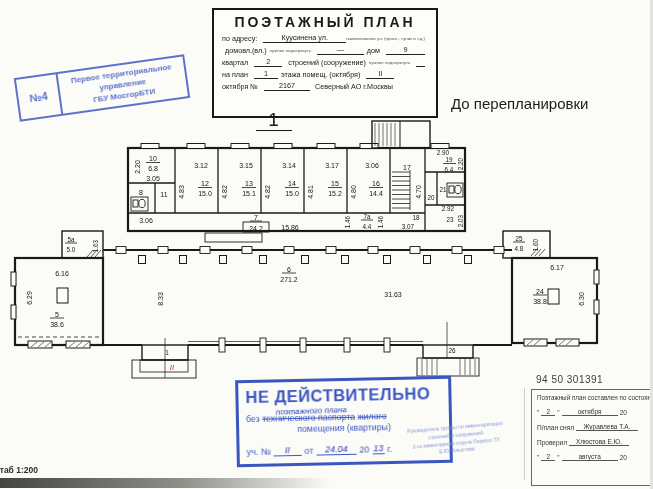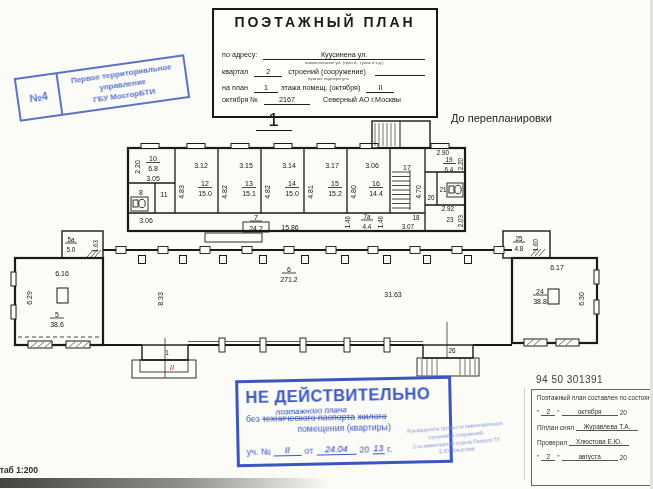--- a/index.html
+++ b/index.html
@@ -2,34 +2,34 @@
 <html><head>
 <meta charset="utf-8">
 <style>
   html,body{margin:0;padding:0}
   body{width:653px;height:489px;position:relative;overflow:hidden;
        background:#fbfbf7;font-family:"Liberation Sans",sans-serif;color:#1a1a1a}
   .abs{position:absolute}
 
   
   .hbox{left:212px;top:8px;width:222px;height:102px;border:2px solid #181818;background:#fdfdfa;padding:2px 0}
-  .hbox-title{text-align:center;font-size:14px;font-weight:bold;letter-spacing:3px;margin:2px 0 20px}
-  .frow{display:flex;align-items:flex-start;font-size:7.2px;margin:1px 8px 2px;white-space:nowrap}
+  .hbox-title{text-align:center;font-size:14px;font-weight:bold;letter-spacing:3px;margin:2px 0 3px}
+  .frow{display:flex;align-items:center;font-size:7.2px;margin:1px 8px 2px;white-space:nowrap}
   .flab{margin-right:3px}
-  .uwrap{display:inline-flex;flex-direction:column;align-items:center;margin:0 3px}
+  .uwrap{display:inline-flex;flex-direction:row;align-items:center;margin:0 3px}
   .uval{display:block;width:100%;text-align:center;border-bottom:1px solid #222;min-height:8px;line-height:9px}
   .ucap{font-size:4.4px;color:#555;line-height:4px;margin-top:1px}
 
   
   .tstamp{left:16px;top:66px;width:168px;transform:rotate(-8deg);display:flex;
           border:2px solid #4b64c6;color:#4b64c6;opacity:.9;filter:blur(.3px);background:transparent}
   .tstamp .c1{width:40px;border-right:2px solid #4b64c6;display:flex;align-items:center;justify-content:center;font-size:11px;font-weight:bold}
   .tstamp .c2{flex:1;font-size:8px;text-align:center;padding:4px 2px;line-height:1.35;font-weight:bold}
 
-  .before-note{left:451px;top:112px;font-size:11px;color:#1c1c1c}
+  .before-note{left:451px;top:95px;font-size:15px;color:#1c1c1c}
   .floor-title{left:256px;top:110px;font-size:19px;letter-spacing:1px;display:flex;align-items:flex-end}
   .floor-title .num{min-width:36px;text-align:center;border-bottom:1.5px solid #161616;line-height:20px}
   .floor-title .word{margin-left:4px;line-height:22px}
 
   
   .istamp{left:236px;top:378px;width:196px;transform:rotate(-1.2deg);border:3px solid #3c56c1;
           color:#3c56c1;padding:5px 7px 7px;filter:blur(.2px)}
   .is-title{font-size:16.5px;font-weight:bold;letter-spacing:.5px;white-space:nowrap}
   .is-hand{font-size:8px;font-style:italic;color:#2742b5;margin:0 0 -2px 30px;transform:rotate(-1deg)}
   .is-l2{font-size:8.8px;white-space:nowrap}
@@ -337,20 +337,33 @@
 <div class="abs hbox">
   <div class="hbox-title">ПОЭТАЖНЫЙ ПЛАН</div>
   <div class="frow">
     <span class="flab">по адресу:</span>
     <span class="uwrap" style="flex:1">
       <span class="uval">Куусинена ул.</span>
       <span class="ucap">наименование ул. (просп., тупик и т.д.)</span>
     </span>
   </div>
   <div class="frow">
+    <span class="uwrap">
+      <span class="flab">домовл.(вл.)</span>
+      <span class="ucap">нужное подчеркнуть</span>
+    </span>
+    <span class="uwrap" style="width:48px">
+        <span class="uval">—</span>
+      </span>
+    <span class="flab">дом</span>
+    <span class="uwrap" style="width:40px">
+        <span class="uval">9</span>
+      </span>
+  </div>
+  <div class="frow">
     <span class="flab">квартал</span>
     <span class="uwrap" style="width:28px">
         <span class="uval">2</span>
       </span>
     <span class="uwrap">
       <span class="flab">строений (сооружение)</span>
       <span class="ucap">нужное подчеркнуть</span>
     </span>
     <span class="uwrap" style="flex:1">
         <span class="uval"></span>
@@ -364,21 +377,21 @@
     <span class="flab">этажа помещ. (октября)</span>
     <span class="uwrap" style="width:28px">
         <span class="uval">II</span>
       </span>
   </div>
   <div class="frow">
     <span class="flab">октября №</span>
     <span class="uwrap" style="width:46px">
         <span class="uval">2167</span>
       </span>
-    <span class="flab" style="margin-left:10px">Северный АО г.Москвы</span>
+    <span class="flab" style="margin-left:2px">Северный АО г.Москвы</span>
   </div>
 </div>
 
 <div class="abs tstamp">
   <div class="c1">№4</div>
   <div class="c2">
     <div>Первое территориальное</div>
     <div>управление</div>
     <div>ГБУ МосгорБТИ</div>
   </div>

